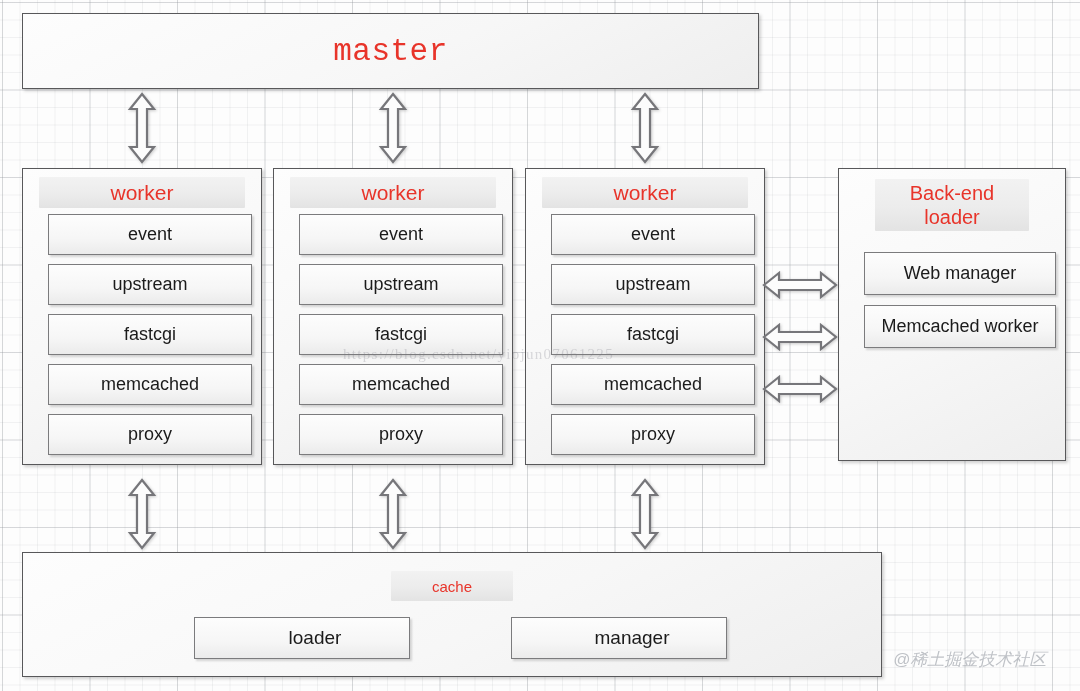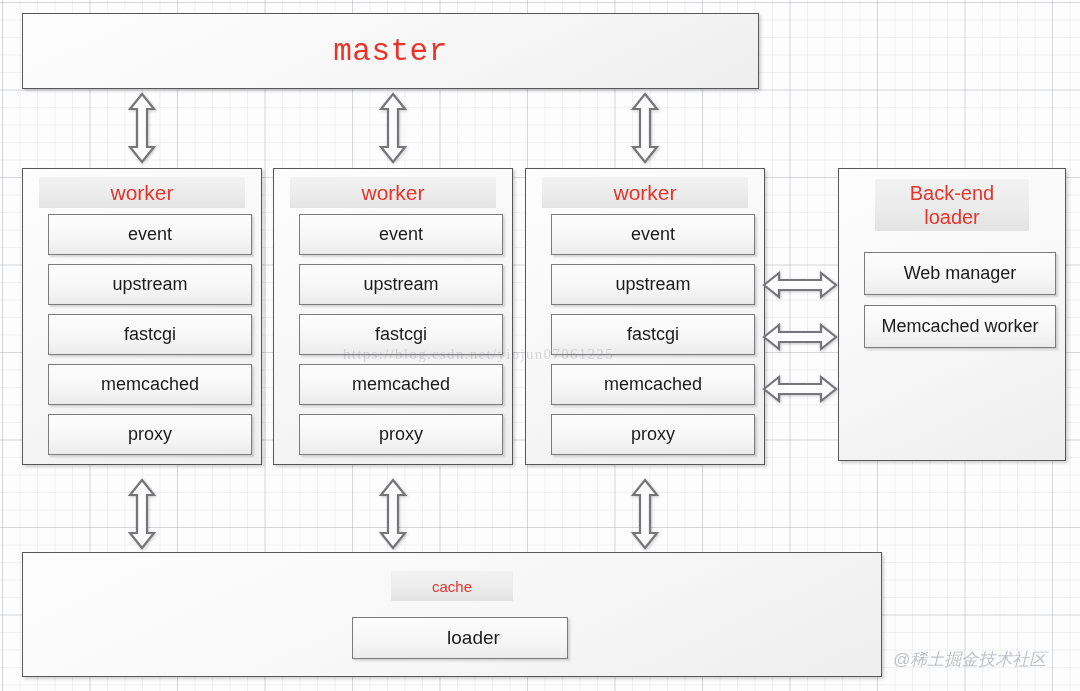--- a/index.html
+++ b/index.html
@@ -236,19 +236,20 @@
   <div class="arrow" style="left:630px; top:478px;">
     <svg width="30" height="72" viewBox="0 0 30 72">
       <path d="M15 2 L27 17 L20 17 L20 55 L27 55 L15 70 L3 55 L10 55 L10 17 L3 17 Z"></path>
     </svg>
   </div>
 
   <div class="panel" id="cache-panel">
     <div class="section-label">cache</div>
     <div class="cache-row">
       <div class="sub-box">loader</div>
+      <div class="sub-box">manager</div>
     </div>
   </div>
 
   <div id="url-watermark">https://blog.csdn.net/yiojun07061225</div>
   <div id="site-watermark">@稀土掘金技术社区</div>
 
 </div>
 
 </body></html>

